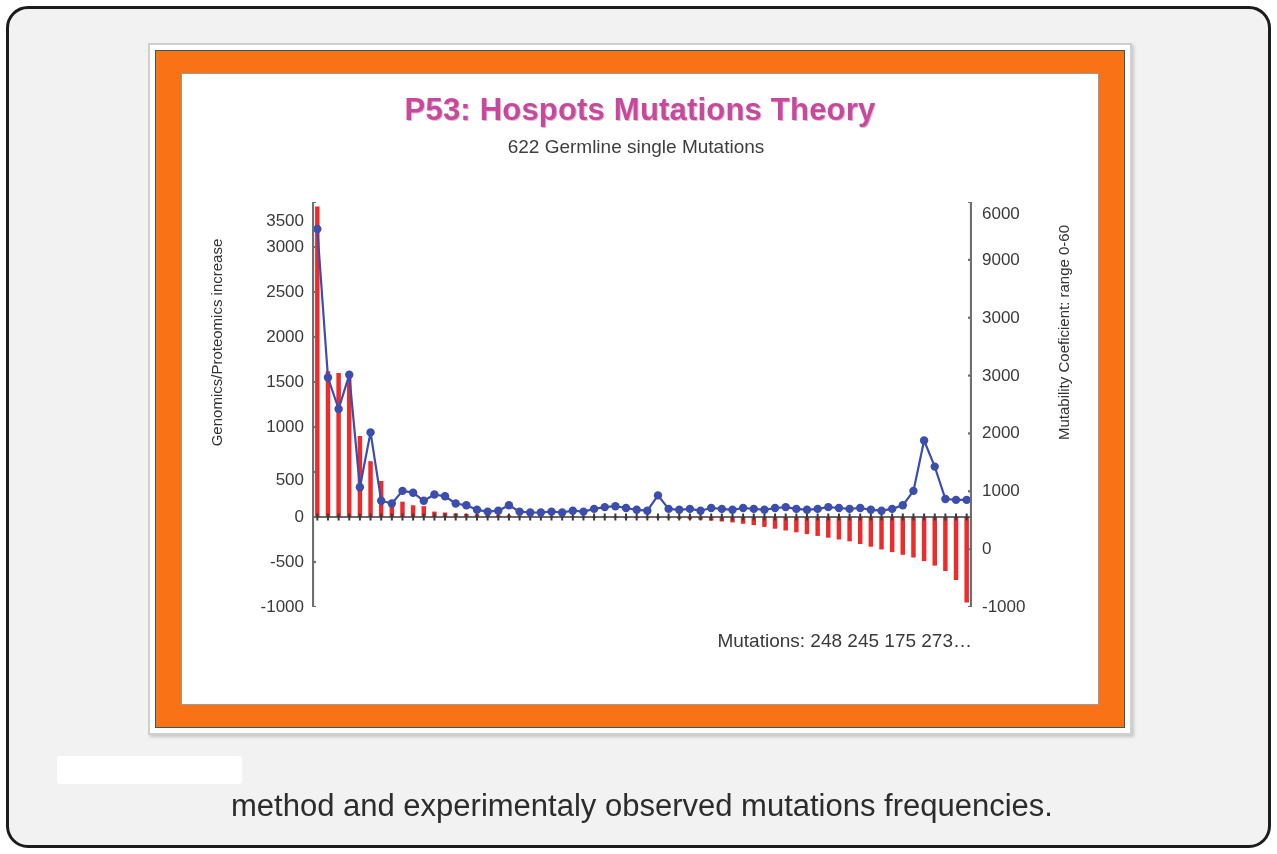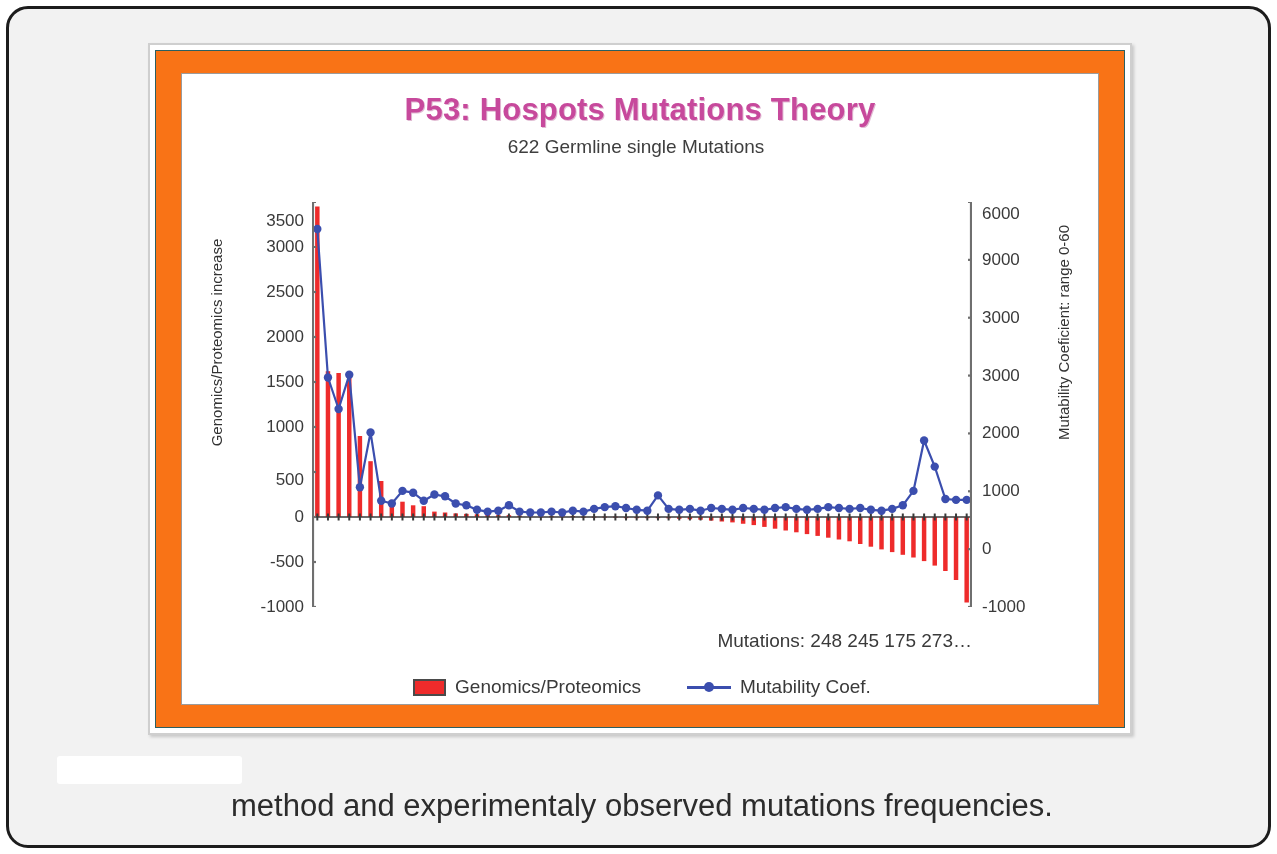--- a/index.html
+++ b/index.html
@@ -416,30 +416,20 @@
               <line x1="656" y1="173.57142857142858" x2="665" y2="173.57142857142858" stroke="#6f6f6f" stroke-width="2.2"></line>
               <line x1="656" y1="231.42857142857144" x2="665" y2="231.42857142857144" stroke="#6f6f6f" stroke-width="2.2"></line>
               <line x1="656" y1="289.2857142857143" x2="665" y2="289.2857142857143" stroke="#6f6f6f" stroke-width="2.2"></line>
               <line x1="656" y1="347.14285714285717" x2="665" y2="347.14285714285717" stroke="#6f6f6f" stroke-width="2.2"></line>
               <line x1="656" y1="405" x2="665" y2="405" stroke="#6f6f6f" stroke-width="2.2"></line>
             </svg>
         </div>
 
         <div id="x-axis-label">Mutations: 248 245 175 273…</div>
 
-        <div id="legend">
-          <div class="legend-entry">
-            <span class="legend-swatch"></span>
-            <span>Genomics/Proteomics</span>
-          </div>
-          <div class="legend-entry">
-            <span class="legend-line"></span>
-            <span>Mutability Coef.</span>
-          </div>
-        </div>
 
       </div>
     </div>
   </div>
 
   <div id="caption">
     <span id="redaction-block"></span>
     <span id="caption-line2">method and experimentaly observed mutations frequencies.</span>
   </div>
 

